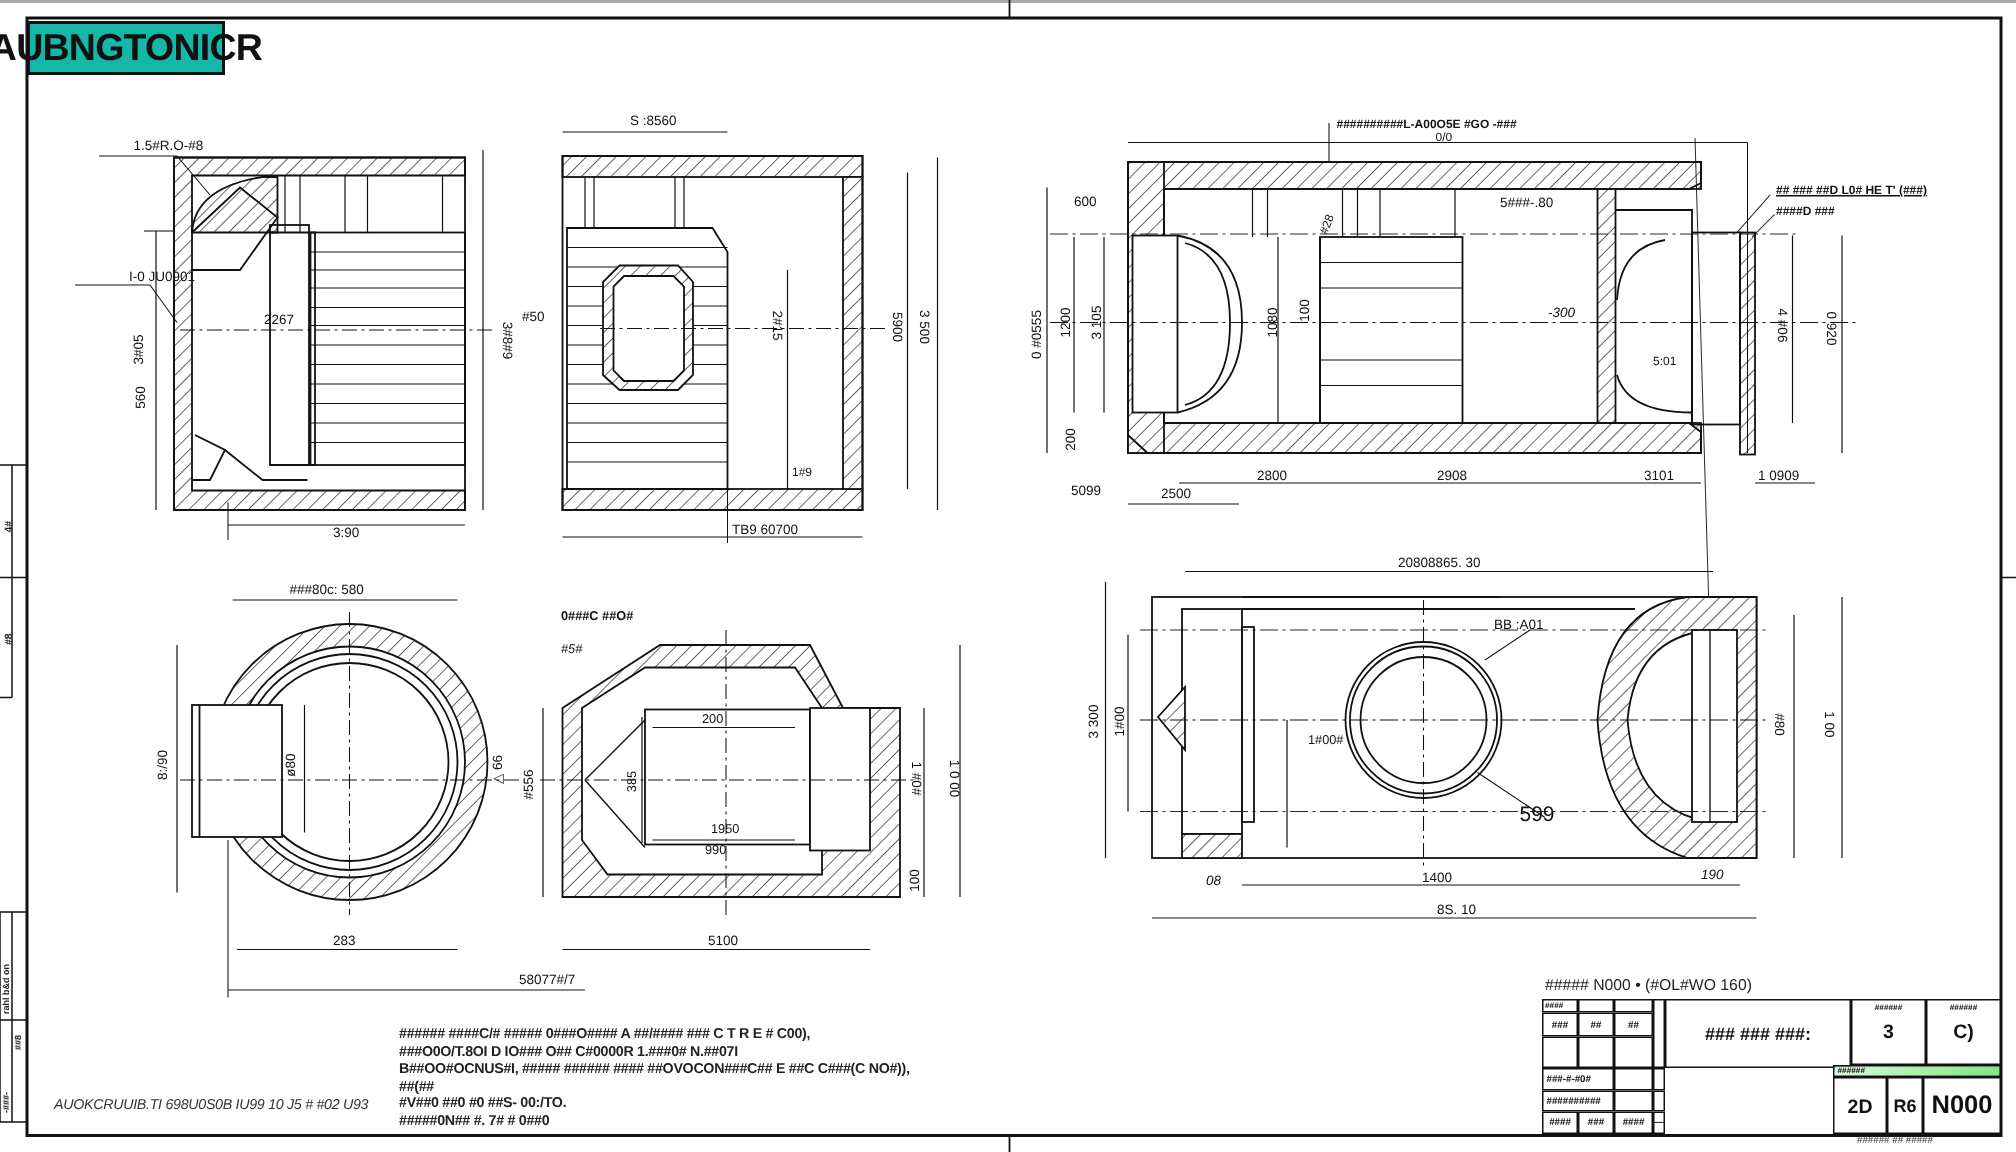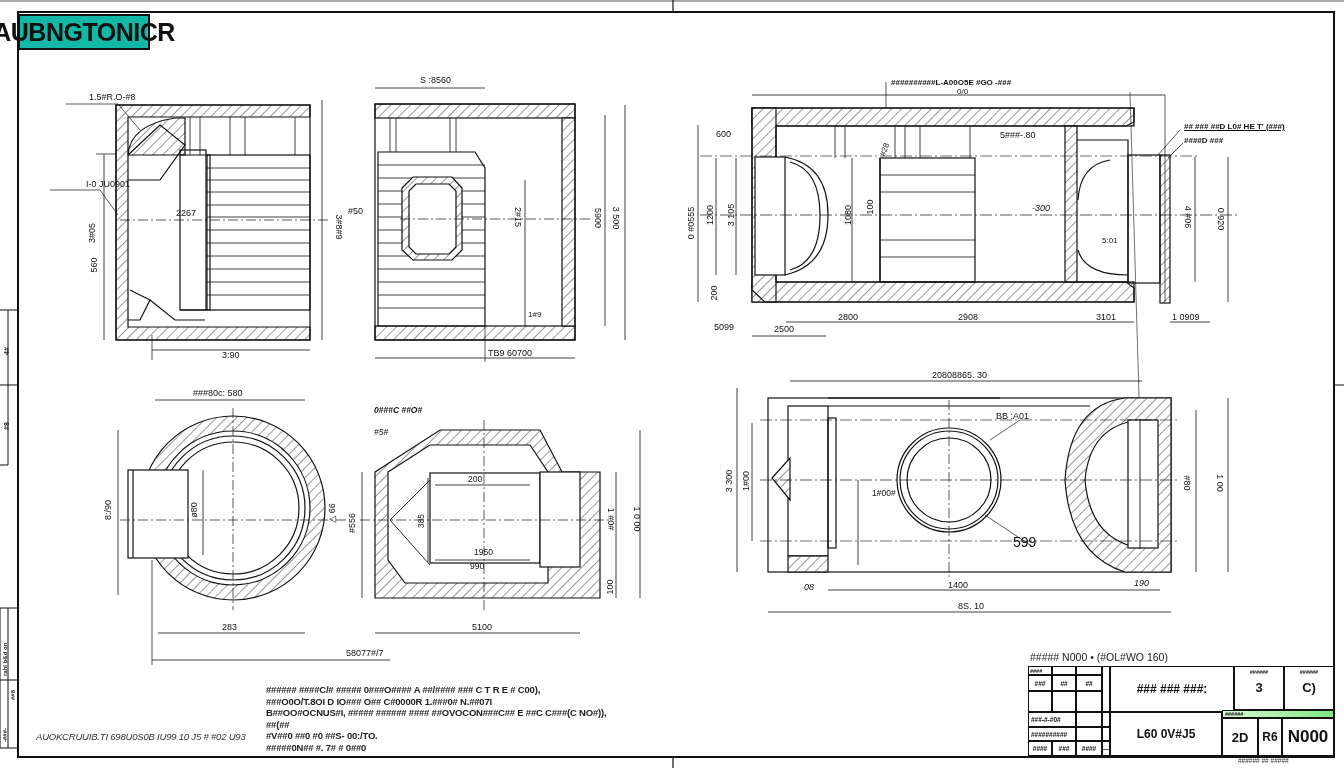--- a/index.html
+++ b/index.html
@@ -288,21 +288,21 @@
   <div class="abs" style="left:1210px;top:214px;font-size:9px;transform:rotate(90deg);">0 920</div>
   <div class="abs" style="left:878px;top:145px;font-size:8px;transform:rotate(-70deg);">#28</div>
 
   <div class="abs" style="left:193px;top:388px;font-size:9px;white-space:nowrap;">###80c: 580</div>
   <div class="abs" style="left:98px;top:505px;font-size:9px;transform:rotate(-90deg);">8:/90</div>
   <div class="abs" style="left:186px;top:505px;font-size:9px;transform:rotate(-90deg);">ø80</div>
   <div class="abs" style="left:322px;top:508px;font-size:9px;transform:rotate(-90deg);white-space:nowrap;">△ 66</div>
   <div class="abs" style="left:222px;top:622px;font-size:9px;">283</div>
   <div class="abs" style="left:346px;top:648px;font-size:9px;white-space:nowrap;">58077#/7</div>
 
-  <div class="abs" style="left:374px;top:405px;font-size:8.5px;font-weight:bold;white-space:nowrap;font-style:italic;">0###C ##O#</div>
+  <div class="abs" style="left:374px;top:405px;font-size:8.5px;font-weight:bold;white-space:nowrap;">0###C ##O#</div>
   <div class="abs" style="left:374px;top:427px;font-size:8.5px;font-style:italic;">#5#</div>
   <div class="abs" style="left:342px;top:518px;font-size:9px;transform:rotate(-90deg);">#556</div>
   <div class="abs" style="left:468px;top:474px;font-size:8.5px;">200</div>
   <div class="abs" style="left:414px;top:516px;font-size:8.5px;transform:rotate(-90deg);">385</div>
   <div class="abs" style="left:474px;top:547px;font-size:8.5px;">1950</div>
   <div class="abs" style="left:470px;top:561px;font-size:8.5px;">990</div>
   <div class="abs" style="left:472px;top:622px;font-size:9px;">5100</div>
   <div class="abs" style="left:600px;top:514px;font-size:9px;transform:rotate(90deg);">1 #0#</div>
   <div class="abs" style="left:624px;top:514px;font-size:9px;transform:rotate(90deg);">1 0 00</div>
   <div class="abs" style="left:602px;top:582px;font-size:9px;transform:rotate(-90deg);">100</div>
@@ -356,21 +356,20 @@
   <div class="cell small" style="left:0;top:61px;width:48px;height:14px;justify-content:flex-start;padding-left:2px;">##########</div>
   <div class="cell" style="left:48px;top:61px;width:26px;height:14px;"></div>
   <div class="cell" style="left:74px;top:61px;width:8px;height:14px;"></div>
   <div class="cell small" style="left:0;top:75px;width:24px;height:15px;">####</div>
   <div class="cell small" style="left:24px;top:75px;width:24px;height:15px;">###</div>
   <div class="cell small" style="left:48px;top:75px;width:26px;height:15px;">####</div>
   <div class="cell small" style="left:74px;top:75px;width:8px;height:15px;">—</div>
 
   <div class="cell big" style="left:82px;top:0;width:124px;height:46px;font-size:12px;">### ### ###:</div>
 
-  <div class="cell big" style="left:82px;top:46px;width:112px;height:44px;font-size:12px;">L60 0V#J5</div>
 
   <div class="cell" style="left:206px;top:0;width:50px;height:44px;flex-direction:column;justify-content:flex-start;">
     <span style="font-size:5.5px;font-weight:bold;margin-top:2px;">######</span>
     <span style="font-size:13px;font-weight:bold;margin-top:5px;">3</span>
   </div>
 
   <div class="cell" style="left:256px;top:0;width:50px;height:44px;flex-direction:column;justify-content:flex-start;">
     <span style="font-size:5.5px;font-weight:bold;margin-top:2px;">######</span>
     <span style="font-size:13px;font-weight:bold;margin-top:5px;">C)</span>
   </div>

